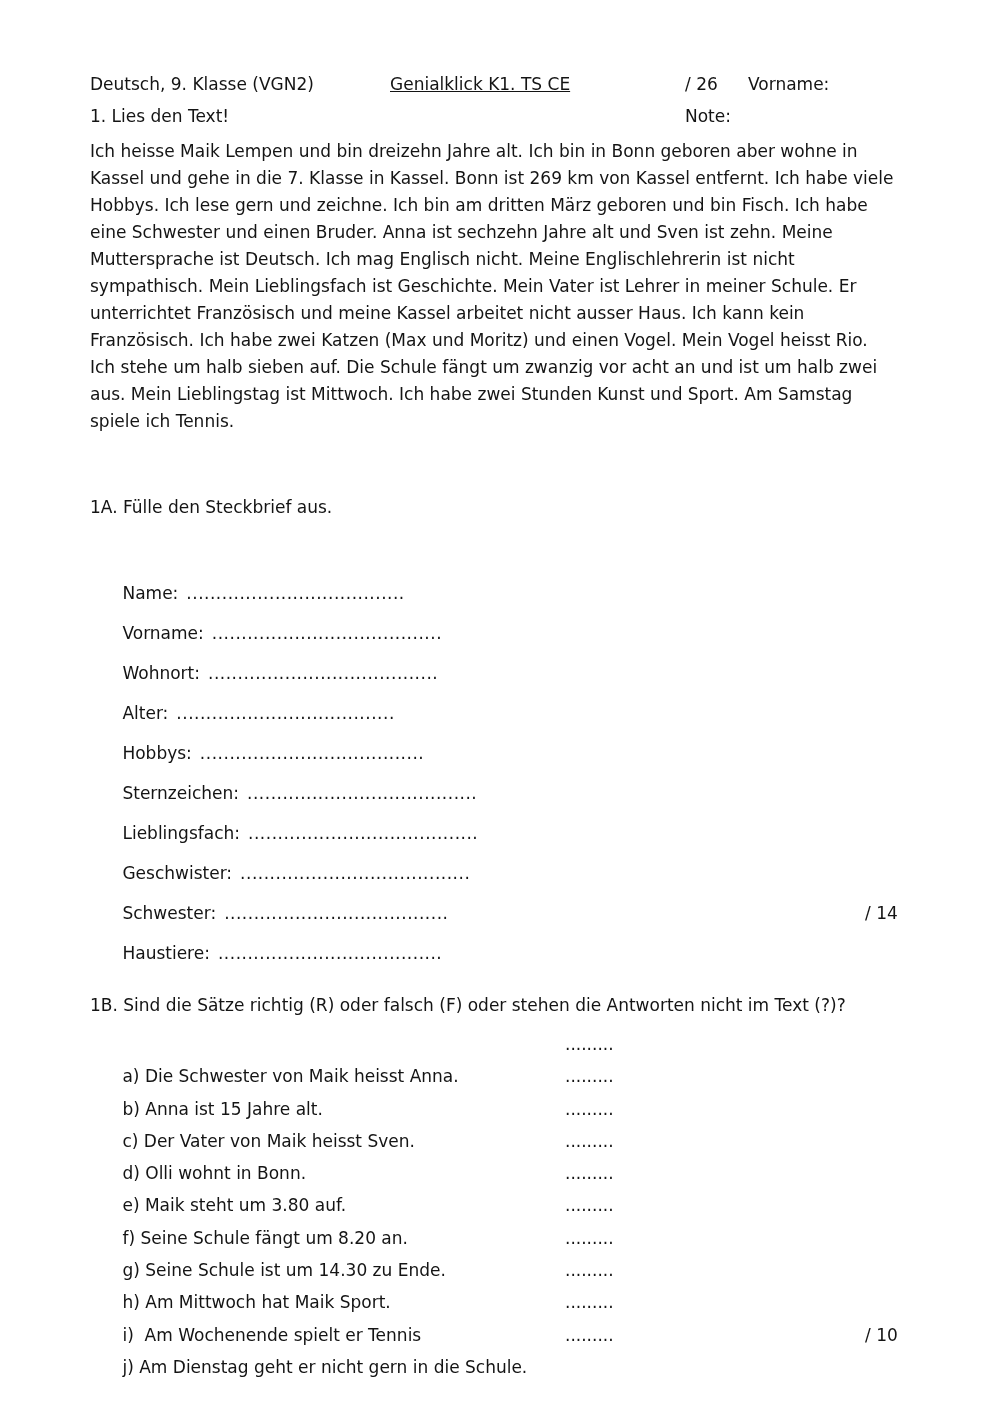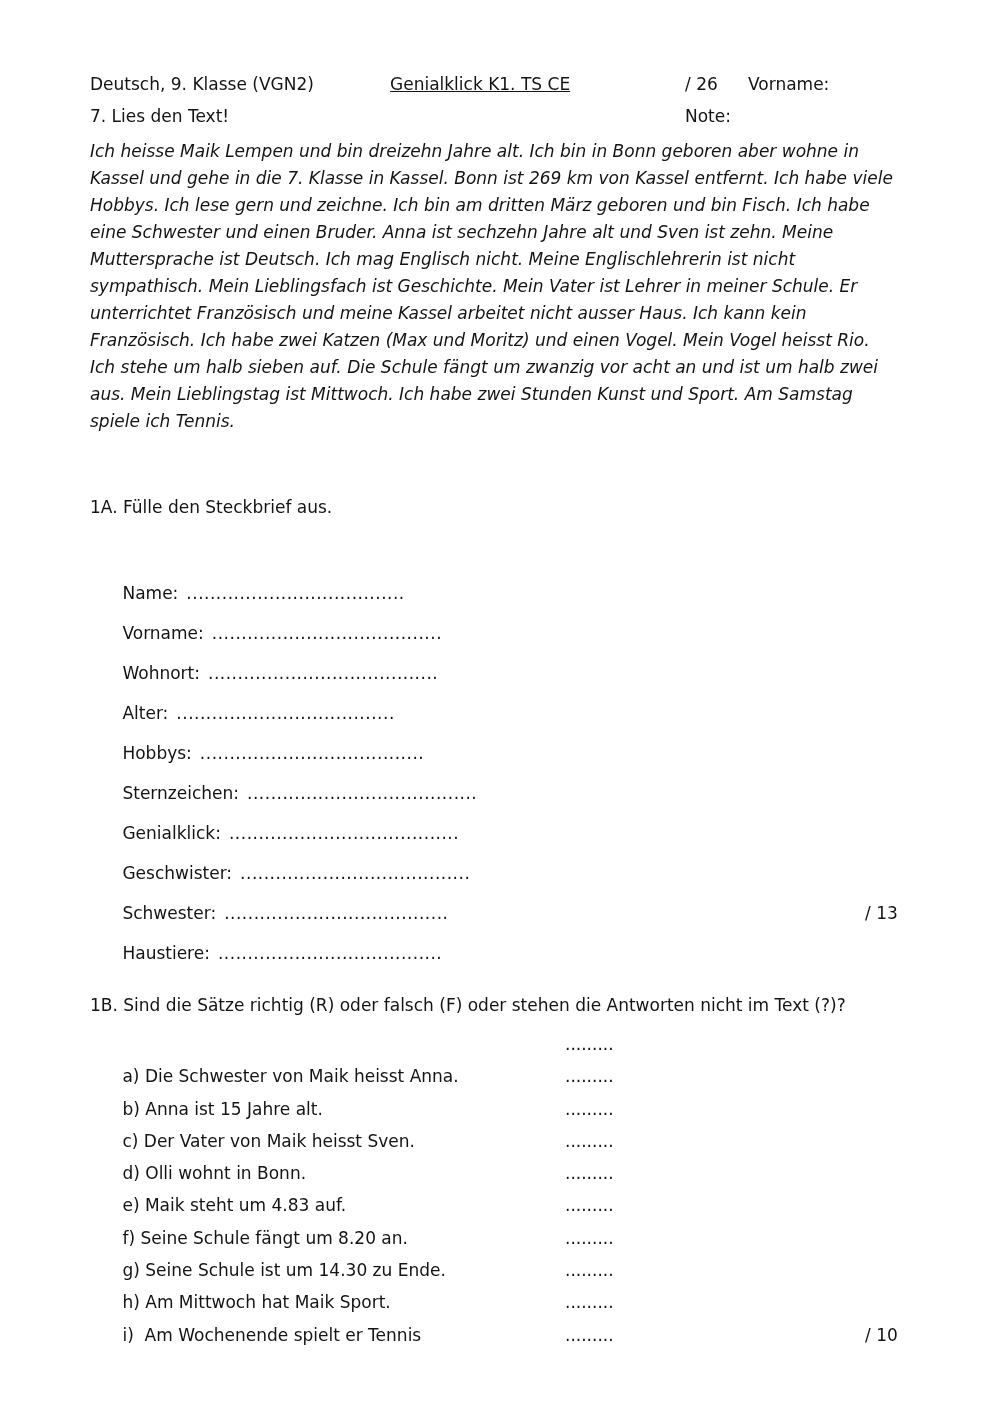--- a/index.html
+++ b/index.html
@@ -9,40 +9,40 @@
     width:1000px;height:1415px;
     background:#ffffff;
     color:#141414;
     font-family:"DejaVu Sans",sans-serif;
     font-size:17px;
     overflow:hidden;
   }
   .abs{position:absolute;white-space:pre;text-align:center;}
   .book{text-decoration:underline;}
   .reading{position:absolute;left:90px;top:138px;}
-  .reading .line{height:27px;line-height:27px;white-space:pre;font-style:italic;}
+  .reading .line{height:27px;line-height:27px;white-space:pre;}
   .fields{position:absolute;left:90px;top:533px;width:880px;}
   .field-row{position:relative;height:40px;line-height:40px;white-space:pre;}
   .field-dots{letter-spacing:0.5px;margin-left:8px;}
   .sec-title{position:absolute;white-space:pre;}
   .items{position:absolute;left:90px;top:1028px;width:880px;}
   .item-row{position:relative;height:32.3px;line-height:32.3px;white-space:pre;}
   .item-dots{position:absolute;left:475px;top:0;}
   .row-score{position:absolute;left:775px;top:0;}
 </style>
 </head>
 <body>
 
 <div class="page">
 
   <span class="abs" style="left:90px;top:74px;">Deutsch, 9. Klasse (VGN2)</span>
   <span class="abs book" style="left:390px;top:74px;">Genialklick K1. TS CE</span>
   <span class="abs" style="left:685px;top:74px;">/ 26</span>
   <span class="abs" style="left:748px;top:74px;">Vorname:</span>
-  <span class="abs" style="left:90px;top:106px;">7. Lies den Text!</span>
+  <span class="abs" style="left:90px;top:106px;">1. Lies den Text!</span>
   <span class="abs" style="left:685px;top:106px;">Note:</span>
 
   <div class="reading">
     <div class="line">Ich heisse Maik Lempen und bin dreizehn Jahre alt. Ich bin in Bonn geboren aber wohne in</div>
     <div class="line">Kassel und gehe in die 7. Klasse in Kassel. Bonn ist 269 km von Kassel entfernt. Ich habe viele</div>
     <div class="line">Hobbys. Ich lese gern und zeichne. Ich bin am dritten März geboren und bin Fisch. Ich habe</div>
     <div class="line">eine Schwester und einen Bruder. Anna ist sechzehn Jahre alt und Sven ist zehn. Meine</div>
     <div class="line">Muttersprache ist Deutsch. Ich mag Englisch nicht. Meine Englischlehrerin ist nicht</div>
     <div class="line">sympathisch. Mein Lieblingsfach ist Geschichte. Mein Vater ist Lehrer in meiner Schule. Er</div>
     <div class="line">unterrichtet Französisch und meine Kassel arbeitet nicht ausser Haus. Ich kann kein</div>
@@ -67,31 +67,31 @@
     <div class="field-row">
       <span>Alter:</span><span class="field-dots">.....................................</span>
     </div>
     <div class="field-row">
       <span>Hobbys:</span><span class="field-dots">......................................</span>
     </div>
     <div class="field-row">
       <span>Sternzeichen:</span><span class="field-dots">.......................................</span>
     </div>
     <div class="field-row">
-      <span>Genialklick:</span><span class="field-dots">.......................................</span>
+      <span>Lieblingsfach:</span><span class="field-dots">.......................................</span>
     </div>
     <div class="field-row">
       <span>Geschwister:</span><span class="field-dots">.......................................</span>
     </div>
     <div class="field-row">
       <span>Schwester:</span><span class="field-dots">......................................</span>
     </div>
     <div class="field-row">
       <span>Haustiere:</span><span class="field-dots">......................................</span>
-      <span class="row-score">/ 13</span>
+      <span class="row-score">/ 14</span>
     </div>
   </div>
 
   <span class="sec-title" style="left:90px;top:995px;text-align:center;">1B. Sind die Sätze richtig (R) oder falsch (F) oder stehen die Antworten nicht im Text (?)?</span>
 
   <div class="items">
     <div class="item-row">
       <span>a) Die Schwester von Maik heisst Anna.</span>
       <span class="item-dots">.........</span>
     </div>
@@ -101,38 +101,39 @@
     </div>
     <div class="item-row">
       <span>c) Der Vater von Maik heisst Sven.</span>
       <span class="item-dots">.........</span>
     </div>
     <div class="item-row">
       <span>d) Olli wohnt in Bonn.</span>
       <span class="item-dots">.........</span>
     </div>
     <div class="item-row">
-      <span>e) Maik steht um 4.83 auf.</span>
+      <span>e) Maik steht um 3.80 auf.</span>
       <span class="item-dots">.........</span>
     </div>
     <div class="item-row">
       <span>f) Seine Schule fängt um 8.20 an.</span>
       <span class="item-dots">.........</span>
     </div>
     <div class="item-row">
       <span>g) Seine Schule ist um 14.30 zu Ende.</span>
       <span class="item-dots">.........</span>
     </div>
     <div class="item-row">
       <span>h) Am Mittwoch hat Maik Sport.</span>
       <span class="item-dots">.........</span>
     </div>
     <div class="item-row">
       <span>i)  Am Wochenende spielt er Tennis</span>
       <span class="item-dots">.........</span>
     </div>
     <div class="item-row">
+      <span>j) Am Dienstag geht er nicht gern in die Schule.</span>
       <span class="item-dots">.........</span>
       <span class="row-score">/ 10</span>
     </div>
   </div>
 
 </div>
 
 </body></html>

